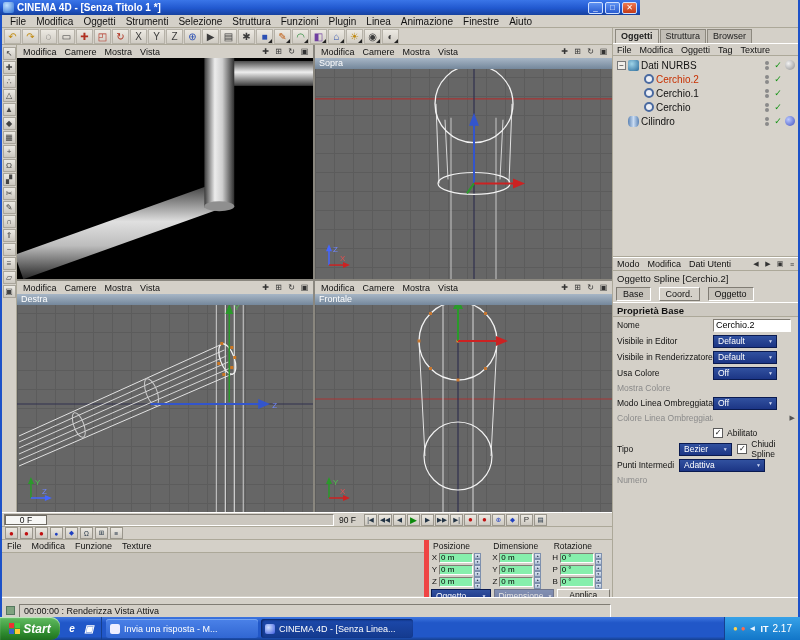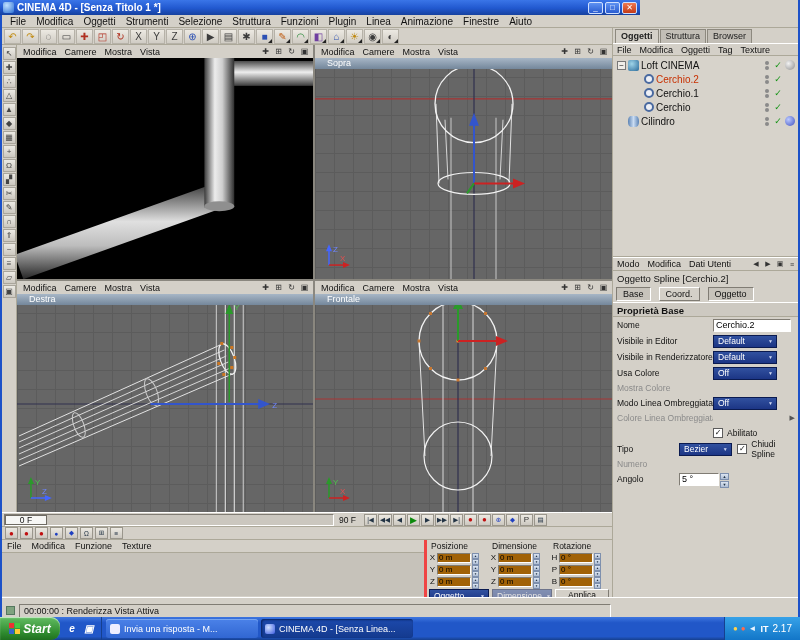--- a/index.html
+++ b/index.html
@@ -39,21 +39,21 @@
   .vp-br{left:298px;top:236px;width:297px;height:231px}
   .vp-menu{height:13px;display:flex;align-items:center;padding:0 2px;font-size:9px}
   .vp-menu .menu-item{padding:0 4px;font-size:9px}
   .vp-spacer{flex:1}
   .vp-ico{width:13px;height:11px;display:flex;align-items:center;justify-content:center;font-size:8px;color:#333}
   .vp-canvas{position:absolute;left:0;top:13px;right:0;bottom:0;overflow:hidden}
   .vp-black{background:#000}
   .vp-gray{background-color:#666;
     background-image:repeating-linear-gradient(to right,#5c5c5c 0 1px,transparent 1px 19px),
                      repeating-linear-gradient(to bottom,#5c5c5c 0 1px,transparent 1px 19px)}
-  .vp-label{position:absolute;left:0;top:0;right:0;height:11px;z-index:2;background:linear-gradient(180deg,#a7b6c6,#74879b);color:#fff;font-size:9px;line-height:11px;padding-left:12px}
+  .vp-label{position:absolute;left:0;top:0;right:0;height:11px;z-index:2;background:linear-gradient(180deg,#a7b6c6,#74879b);color:#fff;font-size:9px;line-height:11px;padding-left:4px}
   .vp-svg{position:absolute;left:0;top:0;width:100%;height:100%}
 
   
   .right-panel{position:absolute;left:612px;top:28px;width:186px;height:569px;background:#d4d0c8;border-left:1px solid #aca899}
   .rp-tabs{height:15px;display:flex;gap:1px;padding:1px 2px 0}
   .rp-tab{padding:0 5px;font-size:9px;line-height:12px;background:#c2beb6;border:1px solid #8d897f;border-bottom:none;color:#222}
   .rp-tab.tab-active{background:#d4d0c8;font-weight:bold}
   .rp-menu{height:13px;display:flex;align-items:center;border-top:1px solid #fff;border-bottom:1px solid #aca899}
   .rp-menu .menu-item{padding:0 4px;font-size:9px}
   .om-tree{height:201px;background:#d7d3cb;border-bottom:1px solid #aca899;padding-top:2px;overflow:hidden}
@@ -112,26 +112,26 @@
   .t-red{color:#c01010;font-size:8px}
   .t-blue{color:#2040c0}
   .t-dark{color:#333;font-size:8px}
   .tl-tools{position:absolute;left:2px;top:527px;width:610px;height:13px;display:flex;gap:2px;align-items:center;padding:0 3px;border-bottom:1px solid #aca899;background:#d4d0c8}
 
   
   .mat-manager{position:absolute;left:2px;top:540px;width:422px;height:57px;background:#d4d0c8}
   .mm-menu{height:13px;display:flex;align-items:center;border-bottom:1px solid #aca899}
   .mm-menu .menu-item{padding:0 5px;font-size:9px}
   .mm-body{height:43px;background:#c6c2ba}
-  .coord-manager{position:absolute;left:424px;top:540px;width:188px;height:57px;border-left:3px solid #ef4444;padding:1px 2px;background:#d4d0c8}
+  .coord-manager{position:absolute;left:424px;top:540px;width:188px;height:57px;border-left:5px solid #ef4444;padding:1px 2px;background:#d4d0c8}
   .cm-grid{display:grid;grid-template-columns:1fr 1fr 1fr;column-gap:2px}
   .cm-header{font-size:8.5px;height:11px;line-height:11px;padding-left:2px;white-space:nowrap;overflow:hidden}
   .cm-row{display:flex;align-items:center;height:11px;gap:1px;margin-bottom:1px}
   .cm-axis{width:7px;font-size:8px;text-align:center;flex:none}
-  .cm-input{width:34px;height:10px;font-size:8px;border:1px solid;border-color:#807c74 #fff #fff #807c74;background:#a16207;padding:0 1px;font-family:"Liberation Sans",sans-serif}
+  .cm-input{width:34px;height:10px;font-size:8px;border:1px solid;border-color:#807c74 #fff #fff #807c74;background:#86efac;padding:0 1px;font-family:"Liberation Sans",sans-serif}
   .cm-spin{width:7px;height:10px;display:flex;flex-direction:column;flex:none}
   .cm-spin span{flex:1;font-size:3px;line-height:4px;text-align:center;background:linear-gradient(#dde6f2,#aebdd4);border:1px solid #7e90ae;color:#234}
   .cm-footer{display:flex;gap:3px;margin-top:1px}
   .dd.w58{width:60px;height:13px}
   .apply-btn{width:54px;height:13px;font-size:8.5px;background:#d4d0c8;border:1px solid;border-color:#fff #807c74 #807c74 #fff;text-align:center;line-height:11px}
 
   
   .statusbar{position:absolute;left:2px;top:597px;width:796px;height:26px;display:flex;align-items:center;gap:4px;padding:0 4px;background:#d4d0c8;border-top:1px solid #fff}
   .sb-icon{width:9px;height:9px;background:#7fa37f;border:1px solid #55775f;flex:none}
   .sb-field{width:592px;height:14px;border:1px solid;border-color:#807c74 #fff #fff #807c74;font-size:9px;line-height:12px;padding:0 4px;white-space:nowrap;overflow:hidden}
@@ -558,21 +558,21 @@
         <span class="menu-item">Modifica</span>
         <span class="menu-item">Oggetti</span>
         <span class="menu-item">Tag</span>
         <span class="menu-item">Texture</span>
       </div>
     <div class="om-tree">
 
         <div class="tree-row ind0">
           <span class="exp">−</span>
           <span class="obj-ico ico-loft"></span>
-          <span class="obj-name">Loft CINEMA</span>
+          <span class="obj-name">Dati NURBS</span>
           <span class="vis-dots">
             <span class="vis-dot"></span>
             <span class="vis-dot"></span>
           </span>
           <span class="obj-check">✓</span>
           <span class="obj-tag tag-gray"></span>
         </div>
 
         <div class="tree-row ind1">
           <span class="exp"></span>
@@ -697,33 +697,29 @@
 
 
       <div class="prop-row">
         <span class="prop-label narrow">Tipo</span>
         <span class="dd w56">Bezier</span>
         <span style="width:6px"></span>
         <span class="cb">✓</span>
         <span class="cb-lab">Chiudi Spline</span>
       </div>
 
+      <div class="prop-row">
+        <span class="prop-label narrow">Punti Intermedi</span>
+        <span class="dd w86">Adattiva</span>
+      </div>
 
       <div class="prop-row slim">
         <span class="prop-label narrow disabled">Numero</span>
       </div>
 
-      <div class="prop-row">
-        <span class="prop-label narrow">Angolo</span>
-        <input class="txt-input w40" value="5 °" style="">
-        <span class="spin">
-            <span>▲</span>
-            <span>▼</span>
-          </span>
-      </div>
     </div>
   </div>
 
   <div class="timeline">
     <div class="tl-track">
       <div class="tl-handle">0 F</div>
     </div>
     <span class="tl-end">90 F</span>
     <span class="transport">
 

